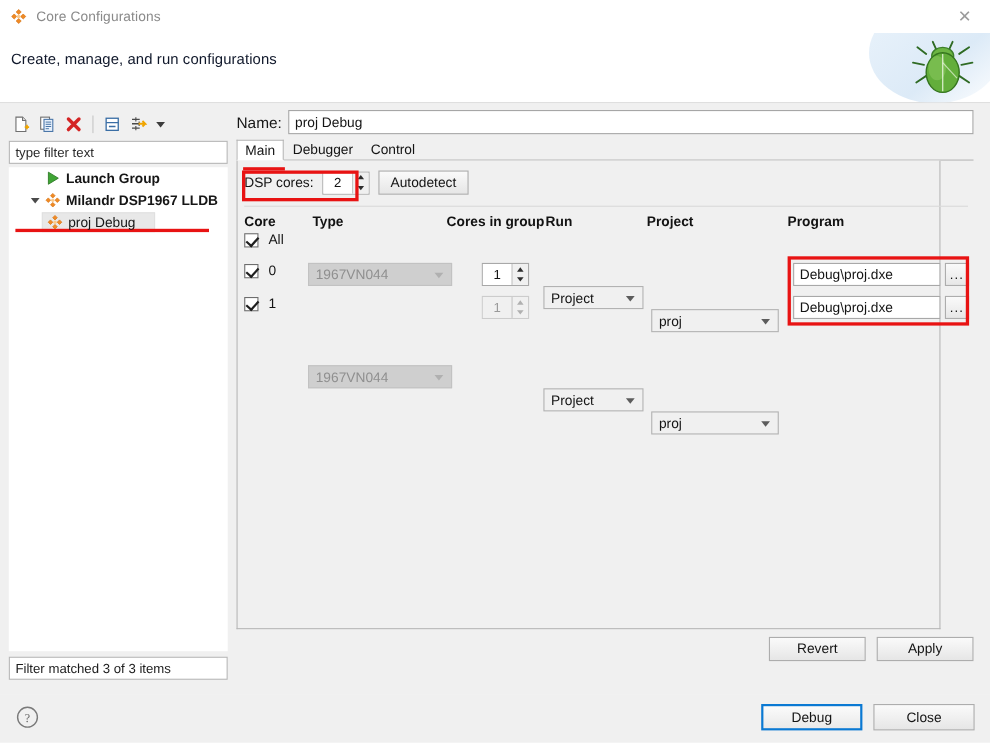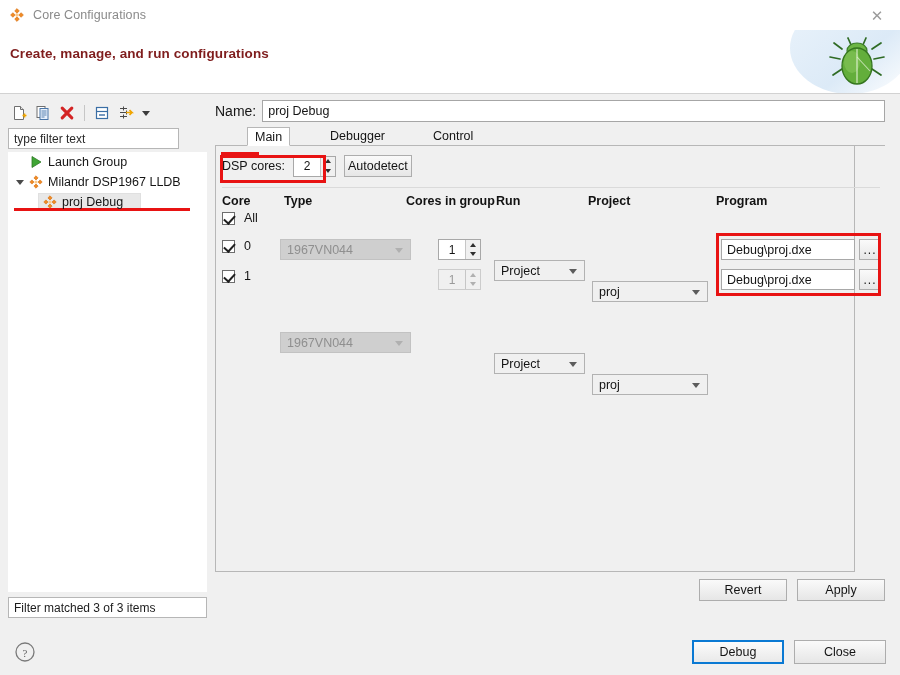--- a/index.html
+++ b/index.html
@@ -32,21 +32,21 @@
   }
 
   
   .banner{
     position:absolute; left:0; top:30px; width:900px; height:64px;
     background:#ffffff;
     border-bottom:1px solid #d2d2d2;
   }
   .banner-title{
     position:absolute; left:10px; top:16px;
-    font-size:13.5px; font-weight:bold; color:#7f1d1d;
+    font-size:13.5px; font-weight:normal; color:#0f172a;
     letter-spacing:.1px;
   }
   .banner-art{
     position:absolute; right:0; top:0; width:110px; height:63px;
     overflow:hidden;
   }
   .banner-art .swoosh{
     position:absolute; right:-10px; top:-28px;
     width:120px; height:92px; border-radius:50%;
     background:linear-gradient(140deg,#eaf3fb 0%,#dceaf7 60%,#ffffff 100%);
@@ -76,21 +76,21 @@
   .tb-caret{
     width:14px; height:22px; display:flex; align-items:center; justify-content:center;
   }
   .tb-caret i{
     display:block; width:0;height:0;
     border-left:4px solid transparent; border-right:4px solid transparent;
     border-top:5px solid #3c3c3c;
   }
 
   .filter-box{
-    position:absolute; left:4px; top:28px; width:171px; height:21px;
+    position:absolute; left:4px; top:28px; width:199px; height:21px;
     background:#ffffff; border:1px solid #b6b6b6;
     display:flex; align-items:center;
   }
   .filter-box span{ padding-left:5px; color:#2b2b2b; font-size:12px; }
 
   .tree{
     position:absolute; left:4px; top:52px; width:199px; height:440px;
     background:#ffffff; border:0;
   }
   .tree-row{
@@ -101,21 +101,21 @@
     width:16px; height:16px; display:flex; align-items:center; justify-content:center;
     flex:0 0 16px;
   }
   .tree-row .twisty i{
     display:block; width:0;height:0;
     border-left:4px solid transparent; border-right:4px solid transparent;
     border-top:5px solid #4a4a4a;
   }
   .tree-row .ticon{ width:16px;height:16px; flex:0 0 16px; margin-right:4px; display:block; }
   .tree-row .tlabel{ font-size:12.5px; color:#161616; }
-  .tree-row.indent1{ padding-left:4px; }
+  .tree-row.indent1{ padding-left:16px;font-weight:bold; }
   .tree-row.indent2{ padding-left:34px; }
   .tree-row.selected .sel{
     position:absolute; left:30px; top:1px; height:18px; width:103px;
     background:#e8e8e8; border:1px solid #e0e0e0; z-index:0;
   }
   .tree-row.selected .twisty,
   .tree-row.selected .ticon,
   .tree-row.selected .tlabel{ position:relative; z-index:1; }
 
   .filter-status{
@@ -140,21 +140,21 @@
   }
 
   .tabstrip{
     position:absolute; left:0; top:27px; width:670px; height:19px;
     display:flex; align-items:flex-end;
     border-bottom:1px solid #b7b7b7;
   }
   .tab{
     height:19px; padding:0 7px; font-size:12.5px; color:#141414;
     display:flex; align-items:center; background:transparent;
-    border:1px solid transparent; border-bottom:none;margin-left:32px;
+    border:1px solid transparent; border-bottom:none;
   }
   .tab.active{
     background:#ffffff; border:1px solid #b7b7b7; border-bottom:1px solid #ffffff;
     margin-bottom:-1px;
   }
 
   .tab-content{
     position:absolute; left:0; top:46px; width:640px; height:426px;
     background:#f0f0f0; border:1px solid #b7b7b7; border-top:none;
   }
@@ -185,21 +185,21 @@
   .spinner .sbtns b.dn i{
     width:0;height:0;border-left:3px solid transparent;border-right:3px solid transparent;
     border-top:4px solid #2e2e2e; display:block;
   }
   .spinner.dim .sval{ color:#9a9a9a; background:#f0f0f0; }
   .spinner.dim{ border-color:#cccccc; background:#f0f0f0; }
   .spinner.dim .sbtns b.up i{ border-bottom-color:#b0b0b0; }
   .spinner.dim .sbtns b.dn i{ border-top-color:#b0b0b0; }
 
   .btn{
-    height:22px; min-width:58px; padding:0 3px;
+    height:22px; min-width:58px; padding:0 10px;
     background:linear-gradient(#fafafa,#e6e6e6);
     border:1px solid #adadad; font-size:12.5px; color:#141414;
     display:flex; align-items:center; justify-content:center;
   }
 
   .hrule{
     position:absolute; left:6px; top:41px; width:658px; height:1px; background:#dadada;
   }
 
   

